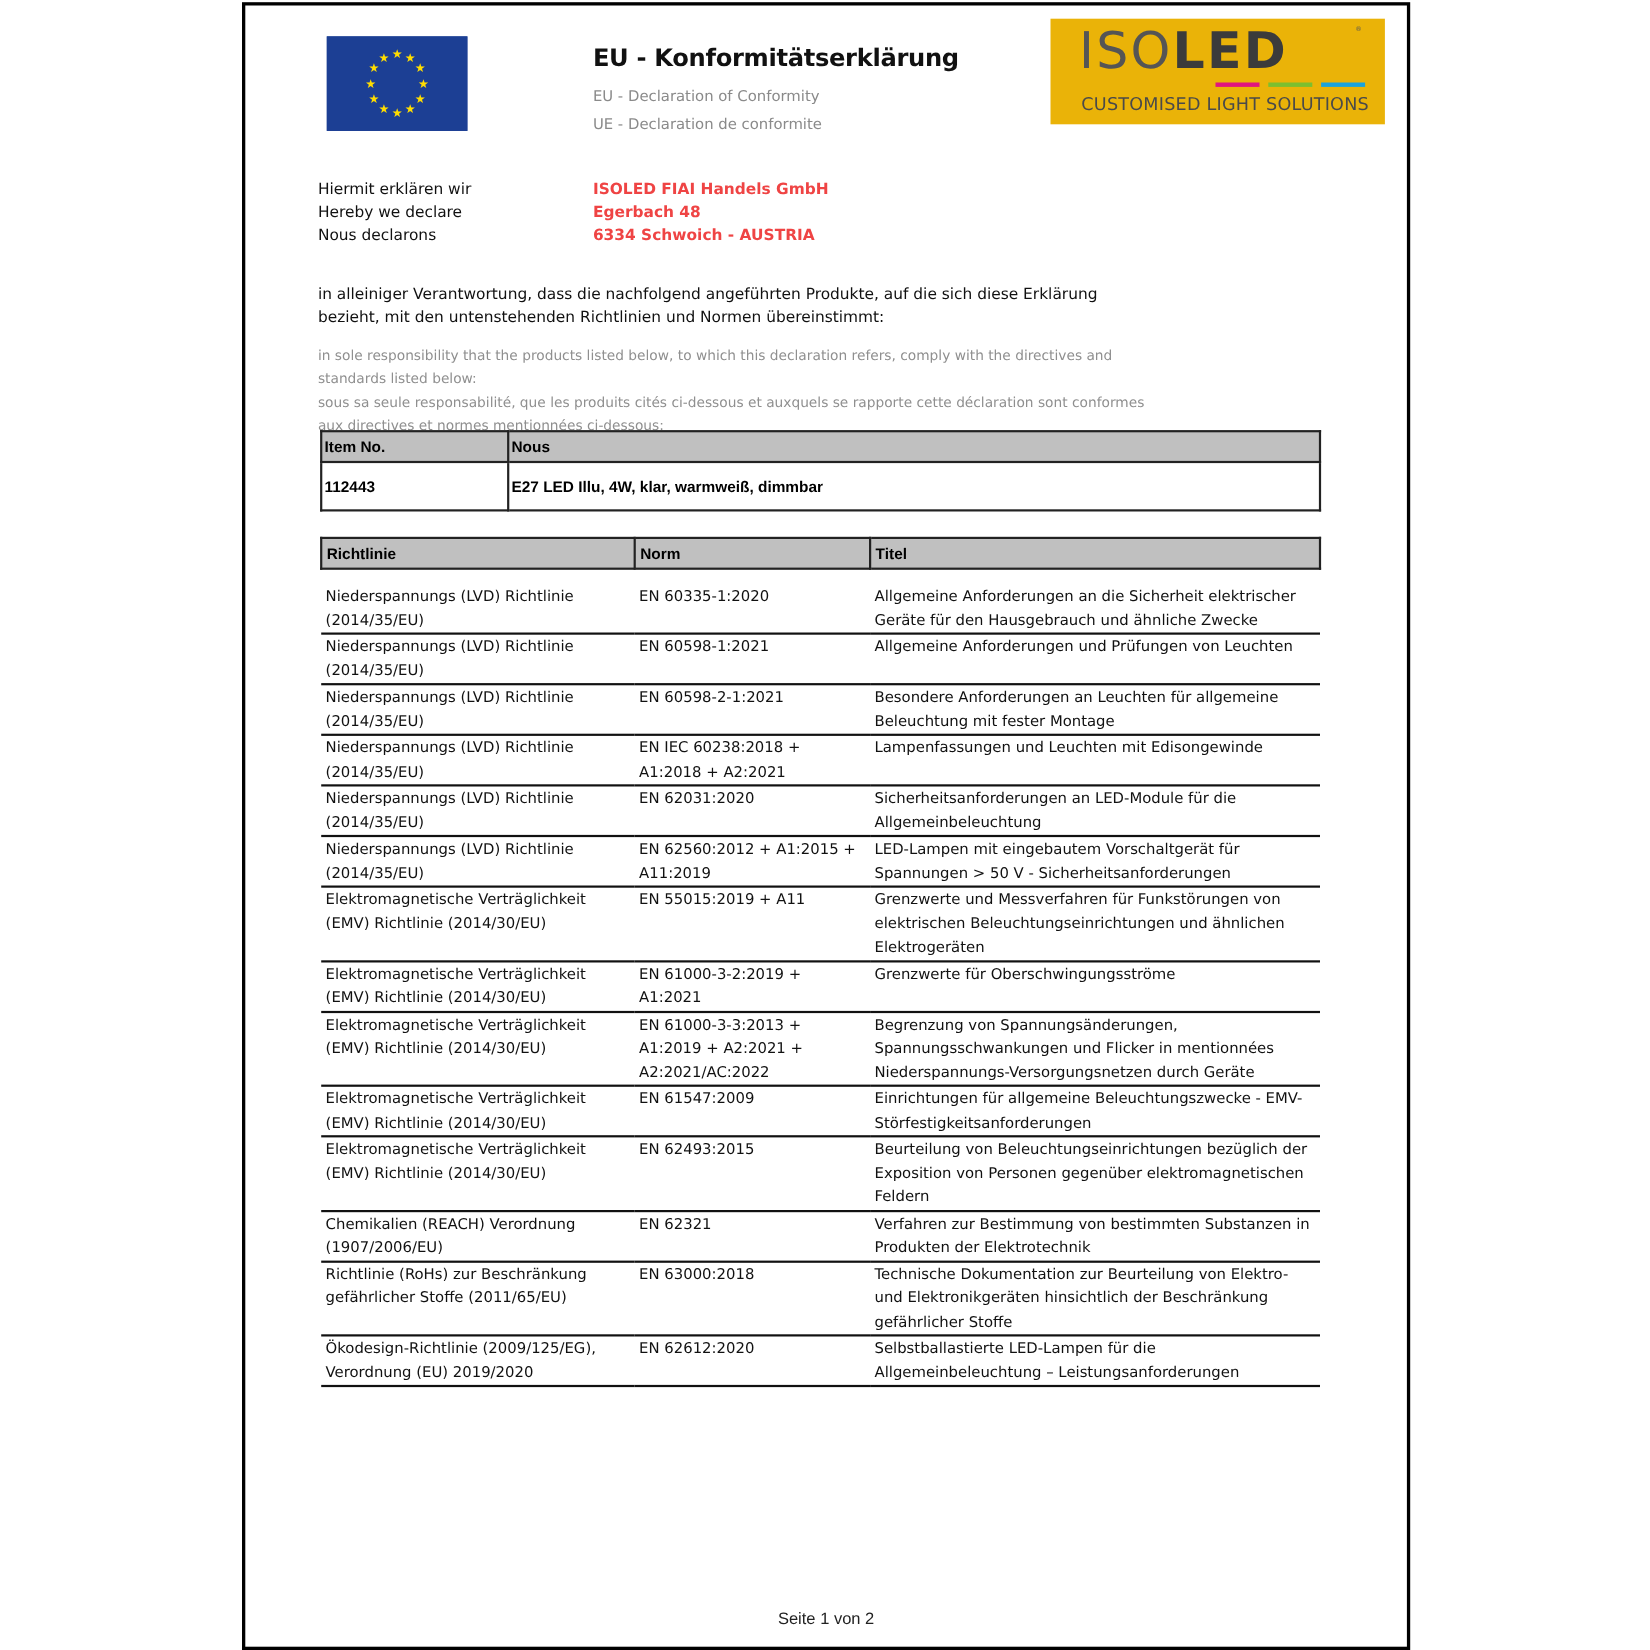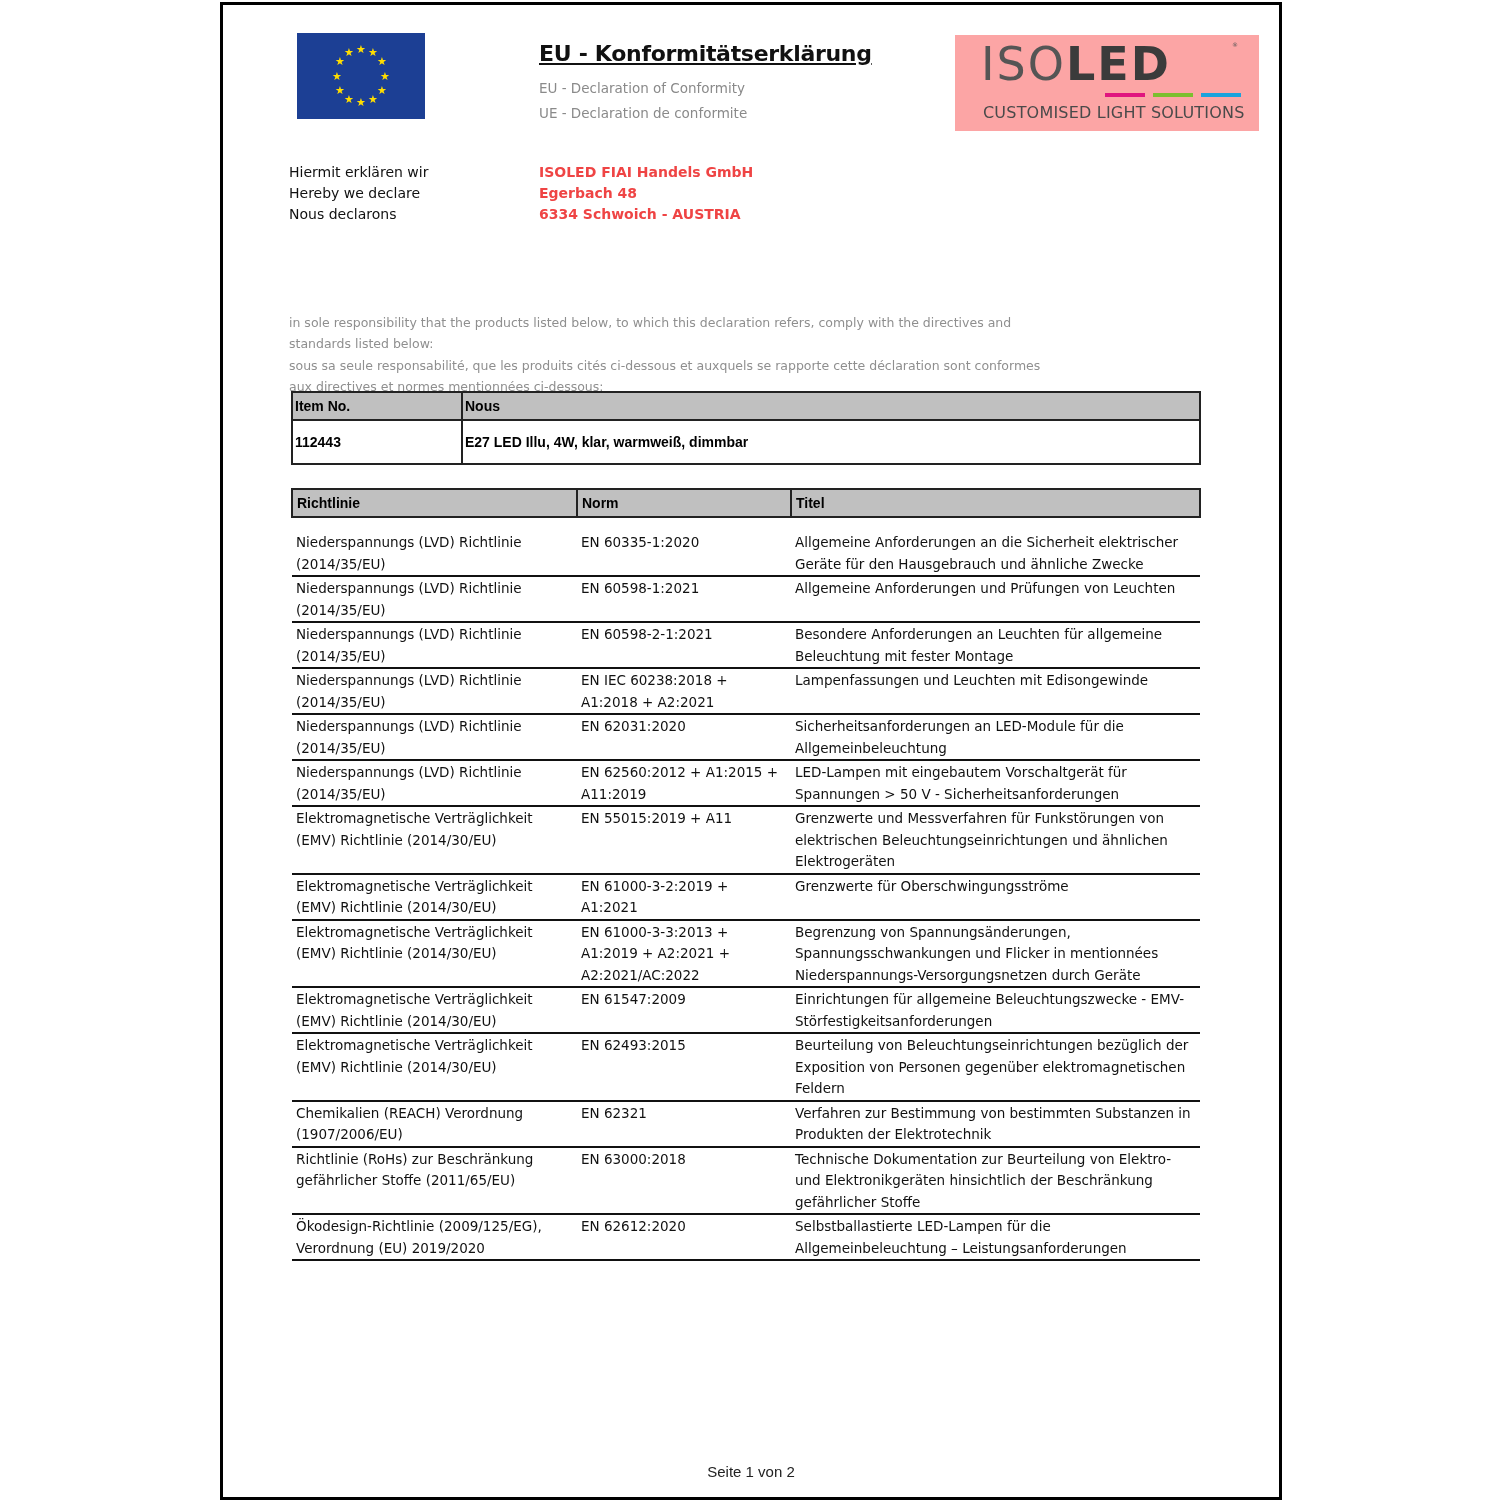--- a/index.html
+++ b/index.html
@@ -1,24 +1,24 @@
 <!DOCTYPE html>
 <html><head>
 <meta charset="utf-8">
 <style>
   html, body { margin:0; padding:0; background:#ffffff; }
   body { width:1500px; height:1500px; position:relative; overflow:hidden; font-family:"DejaVu Sans", sans-serif; color:#000; }
   .page { position:absolute; left:220px; top:2px; width:1056px; height:1492px; border:3px solid #000; background:#fff; }
   .abs { position:absolute; }
   .flag { left:74px; top:28px; width:128px; height:86px; background:#1c3f94; }
   .flag svg { width:128px; height:86px; display:block; }
-  .title { left:316px; top:36px; font-size:22px; font-weight:bold; color:#111; letter-spacing:-0.3px;text-decoration:underline; }
+  .title { left:316px; top:36px; font-size:22px; font-weight:bold; color:#111; letter-spacing:-0.3px; }
   .sub1, .sub2 { left:316px; font-size:13.5px; color:#8a8a8a; }
   .sub1 { top:75px; } .sub2 { top:100px; }
-  .logo { left:732px; top:30px; width:304px; height:96px; background:#fca5a5; }
+  .logo { left:732px; top:12px; width:304px; height:96px; background:#eab308; }
   .logo-word { position:absolute; left:26px; top:2px; font-family:"DejaVu Sans", sans-serif; font-size:46px; color:#4a4a4a; letter-spacing:2px; }
   .logo-word .thin { font-weight:normal; color:#555; }
   .logo-word .bold { font-weight:bold; color:#3b3b3b; }
   .logo-bars { position:absolute; top:58px; left:150px; width:130px; height:6px; }
   .logo-bars span { position:absolute; top:0; height:4px; width:40px; }
   .logo-tag { position:absolute; left:28px; top:68px; font-size:16px; color:#4a4a4a; letter-spacing:0.2px; }
   .reg { position:absolute; left:277px; top:6px; font-size:6px; color:#555; }
   .decl-left { left:66px; top:157px; font-size:14px; line-height:21px; color:#111; }
   .decl-right { left:316px; top:157px; font-size:14px; line-height:21px; font-weight:bold; color:#ef4444; }
   .intro { left:66px; top:253px; width:760px; font-size:14px; line-height:21px; color:#111; }
@@ -79,20 +79,21 @@
     <div>Hiermit erklären wir</div>
     <div>Hereby we declare</div>
     <div>Nous declarons</div>
   </div>
   <div class="abs decl-right">
     <div>ISOLED FIAI Handels GmbH</div>
     <div>Egerbach 48</div>
     <div>6334 Schwoich - AUSTRIA</div>
   </div>
 
+  <div class="abs intro">in alleiniger Verantwortung, dass die nachfolgend angeführten Produkte, auf die sich diese Erklärung bezieht, mit den untenstehenden Richtlinien und Normen übereinstimmt:</div>
   <div class="abs intro-en">in sole responsibility that the products listed below, to which this declaration refers, comply with the directives and standards listed below:</div>
   <div class="abs intro-fr">sous sa seule responsabilité, que les produits cités ci-dessous et auxquels se rapporte cette déclaration sont conformes aux directives et normes mentionnées ci-dessous:</div>
 
   <table class="items">
     <thead>
       <tr>
         <th style="width:164px">Item No.</th>
         <th>Nous</th>
       </tr>
     </thead>

